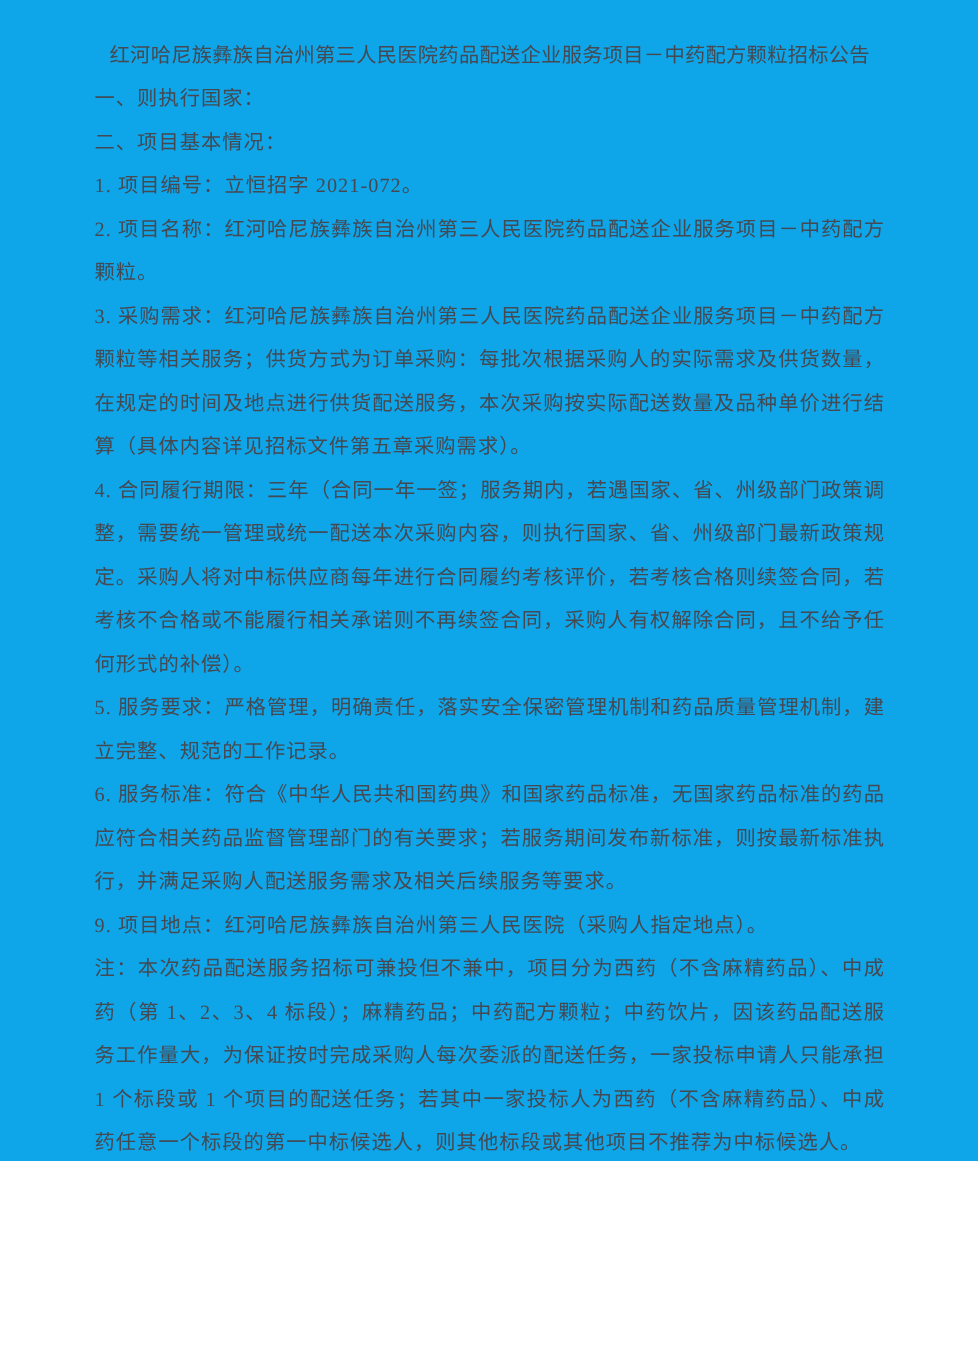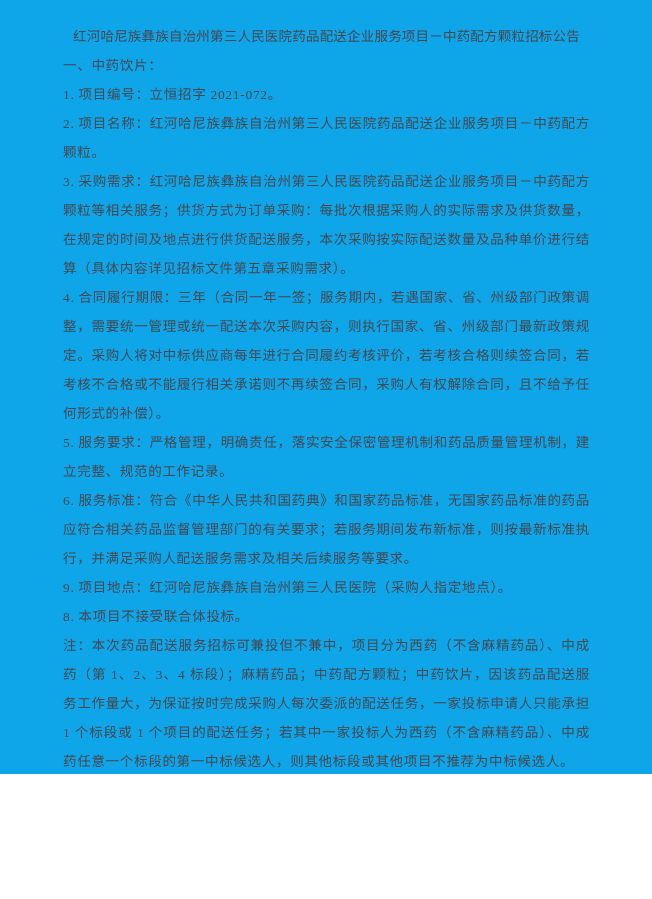--- a/index.html
+++ b/index.html
@@ -41,36 +41,36 @@
     word-break: break-all;
   }
 </style>
 </head>
 <body>
 
 <div class="page">
   <div class="doc">
     <h1 class="title">红河哈尼族彝族自治州第三人民医院药品配送企业服务项目－中药配方颗粒招标公告</h1>
 
-    <p class="para">一、中药饮片：</p>
+    <p class="para">一、则执行国家：</p>
 
 
+    <p class="para">二、项目基本情况：</p>
 
     <p class="para">1. 项目编号：立恒招字 2021-072。</p>
 
     <p class="para">2. 项目名称：红河哈尼族彝族自治州第三人民医院药品配送企业服务项目－中药配方颗粒。</p>
 
     <p class="para">3. 采购需求：红河哈尼族彝族自治州第三人民医院药品配送企业服务项目－中药配方颗粒等相关服务；供货方式为订单采购：每批次根据采购人的实际需求及供货数量，在规定的时间及地点进行供货配送服务，本次采购按实际配送数量及品种单价进行结算（具体内容详见招标文件第五章采购需求）。</p>
 
     <p class="para">4. 合同履行期限：三年（合同一年一签；服务期内，若遇国家、省、州级部门政策调整，需要统一管理或统一配送本次采购内容，则执行国家、省、州级部门最新政策规定。采购人将对中标供应商每年进行合同履约考核评价，若考核合格则续签合同，若考核不合格或不能履行相关承诺则不再续签合同，采购人有权解除合同，且不给予任何形式的补偿）。</p>
 
     <p class="para">5. 服务要求：严格管理，明确责任，落实安全保密管理机制和药品质量管理机制，建立完整、规范的工作记录。</p>
 
     <p class="para">6. 服务标准：符合《中华人民共和国药典》和国家药品标准，无国家药品标准的药品应符合相关药品监督管理部门的有关要求；若服务期间发布新标准，则按最新标准执行，并满足采购人配送服务需求及相关后续服务等要求。</p>
 
     <p class="para">9. 项目地点：红河哈尼族彝族自治州第三人民医院（采购人指定地点）。</p>
 
-    <p class="para">8. 本项目不接受联合体投标。</p>
 
     <p class="para">注：本次药品配送服务招标可兼投但不兼中，项目分为西药（不含麻精药品）、中成药（第 1、2、3、4 标段）；麻精药品；中药配方颗粒；中药饮片，因该药品配送服务工作量大，为保证按时完成采购人每次委派的配送任务，一家投标申请人只能承担 1 个标段或 1 个项目的配送任务；若其中一家投标人为西药（不含麻精药品）、中成药任意一个标段的第一中标候选人，则其他标段或其他项目不推荐为中标候选人。</p>
 
   </div>
 </div>
 
 </body></html>

